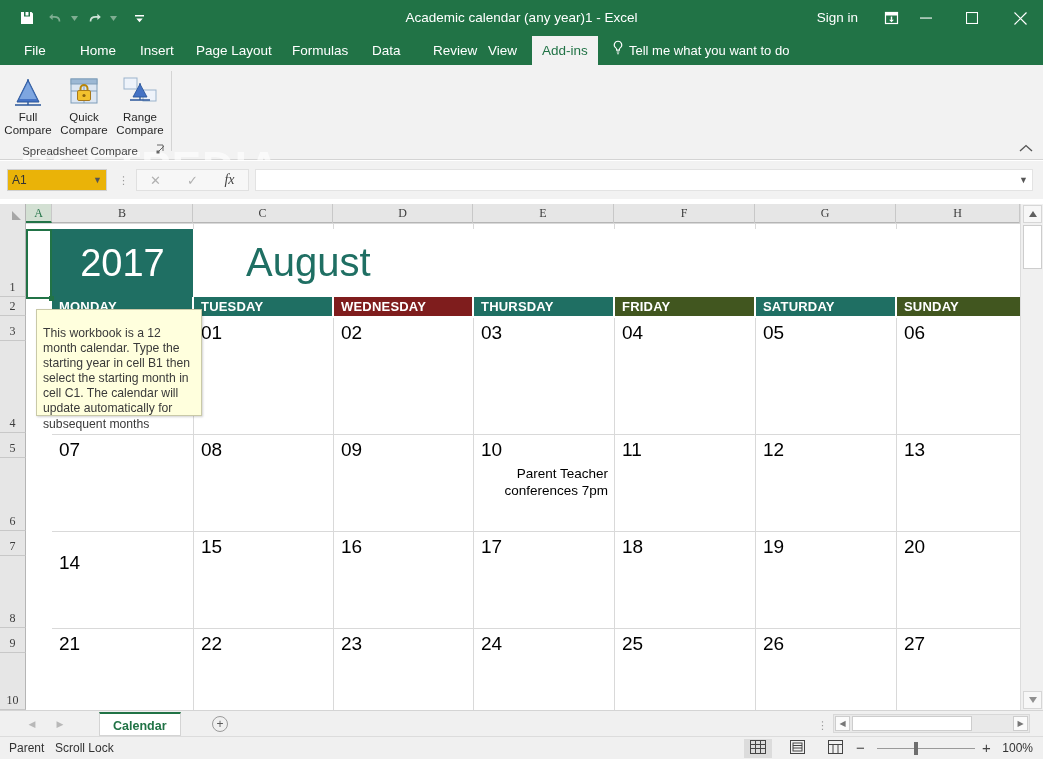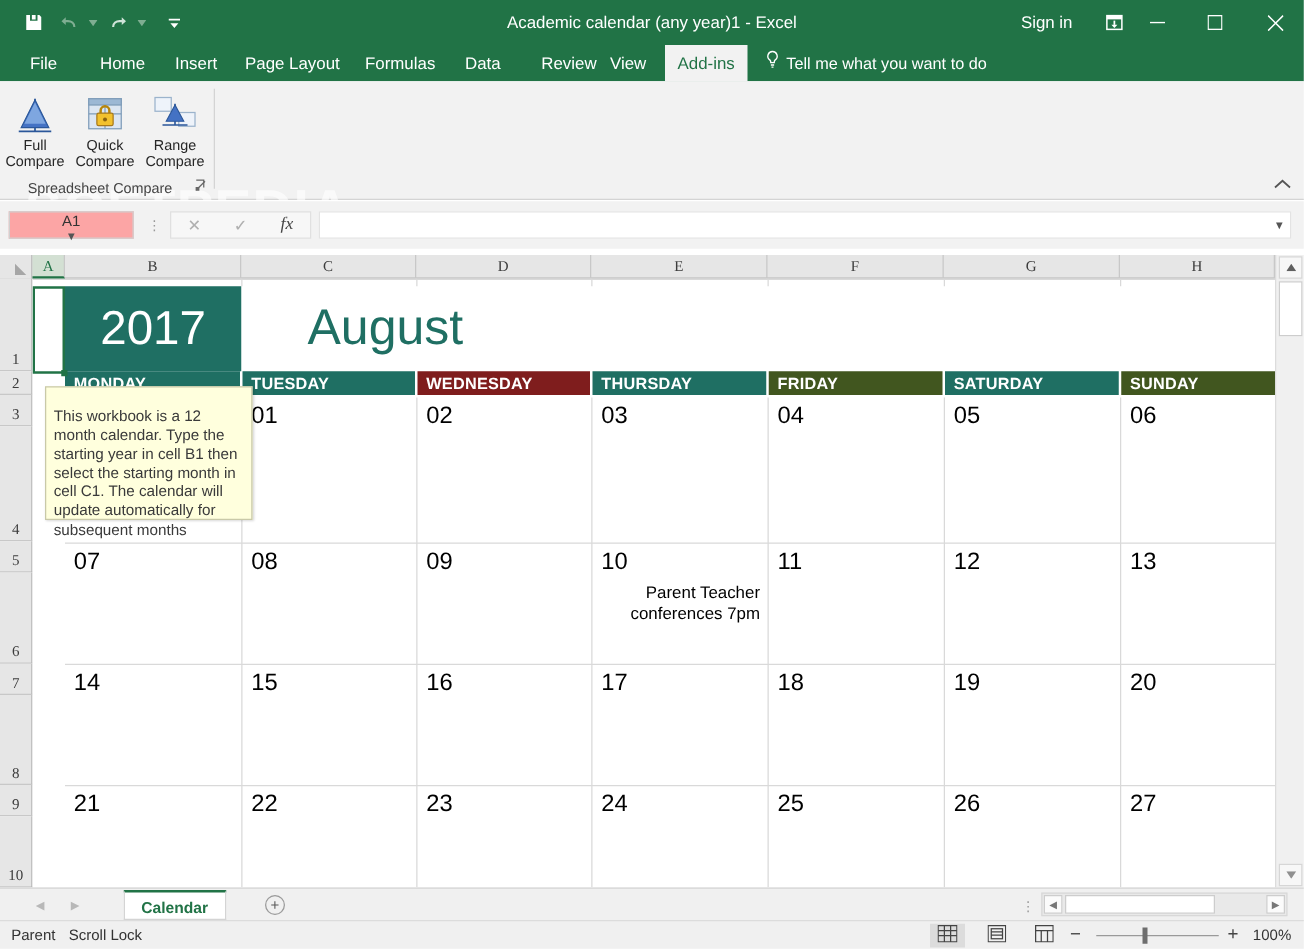--- a/index.html
+++ b/index.html
@@ -93,23 +93,23 @@
   .dialog-launcher { position:absolute; left:156px; bottom:4px; font-size:10px; color:#666; }
   .ribbon-collapse { position:absolute; right:10px; bottom:4px; color:#555; font-size:11px; }
 
   
   .fbar {
     position:absolute; left:0; top:161px; width:1043px; height:38px;
     background:#f2f2f2;
   }
   .namebox {
     position:absolute; left:7px; top:8px; width:100px; height:22px;
-    background:#fca5a5; border:1px solid #d0d0d0;
+    background:#eab308; border:1px solid #d0d0d0;
     display:flex; align-items:center; padding:0 4px;
-    font-size:12px; color:#333;flex-direction:column;
+    font-size:12px; color:#333;
   }
   .namebox .nb-val { flex:1; }
   .namebox .nb-caret { color:#555; font-size:9px; }
   .fb-dots { position:absolute; left:118px; top:13px; color:#999; font-size:11px; letter-spacing:0; }
   .fb-btns {
     position:absolute; left:136px; top:8px; width:113px; height:22px;
     background:#f7f7f7; border:1px solid #e0e0e0; display:flex;
   }
   .fb-btns > div { flex:1; display:flex; align-items:center; justify-content:center; color:#b0b0b0; font-size:13px; }
   .fb-btns .fx { color:#444; font-style:italic; font-family:"Liberation Serif", serif; font-size:14px; }
@@ -542,21 +542,21 @@
       </div>
       <div class="daycell" style="left:730px;top:212px;width:140px;height:96px">
         <div class="dnum">12</div>
         <div class="dtxt"></div>
       </div>
       <div class="daycell" style="left:871px;top:212px;width:123px;height:96px">
         <div class="dnum">13</div>
         <div class="dtxt"></div>
       </div>
 
-      <div class="daycell" style="left:26px;top:309px;width:141px;height:96px">
+      <div class="daycell" style="left:26px;top:325px;width:141px;height:96px">
         <div class="dnum">14</div>
         <div class="dtxt"></div>
       </div>
       <div class="daycell" style="left:168px;top:309px;width:139px;height:96px">
         <div class="dnum">15</div>
         <div class="dtxt"></div>
       </div>
       <div class="daycell" style="left:308px;top:309px;width:139px;height:96px">
         <div class="dnum">16</div>
         <div class="dtxt"></div>

